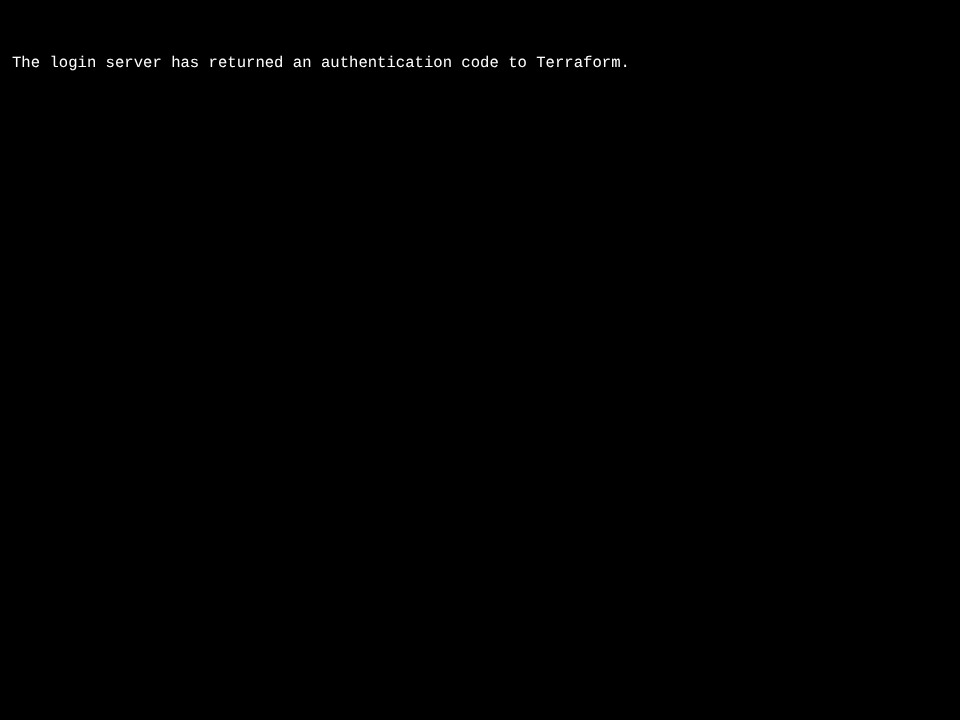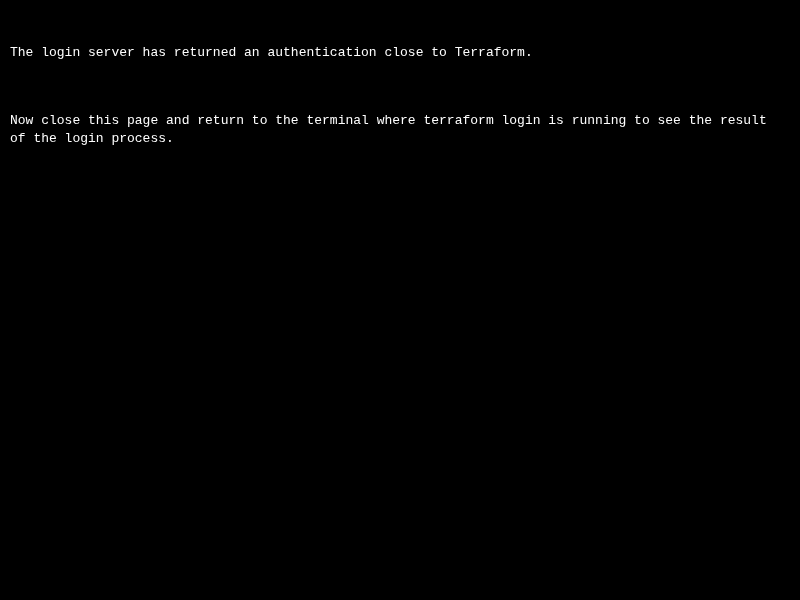--- a/index.html
+++ b/index.html
@@ -26,15 +26,14 @@
       margin-bottom: 13px;
     }
     .paragraph:last-child {
       margin-bottom: 0;
     }
   </style>
 </head>
 <body>
 
 <div class="message-block">
-  <div class="paragraph">The login server has returned an authentication close to Terraform.</div>
-  <div class="paragraph">Now close this page and return to the terminal where terraform login is running to see the result of the login process.</div>
+  <div class="paragraph">The login server has returned an authentication code to Terraform.</div>
 </div>
 
 </body></html>

